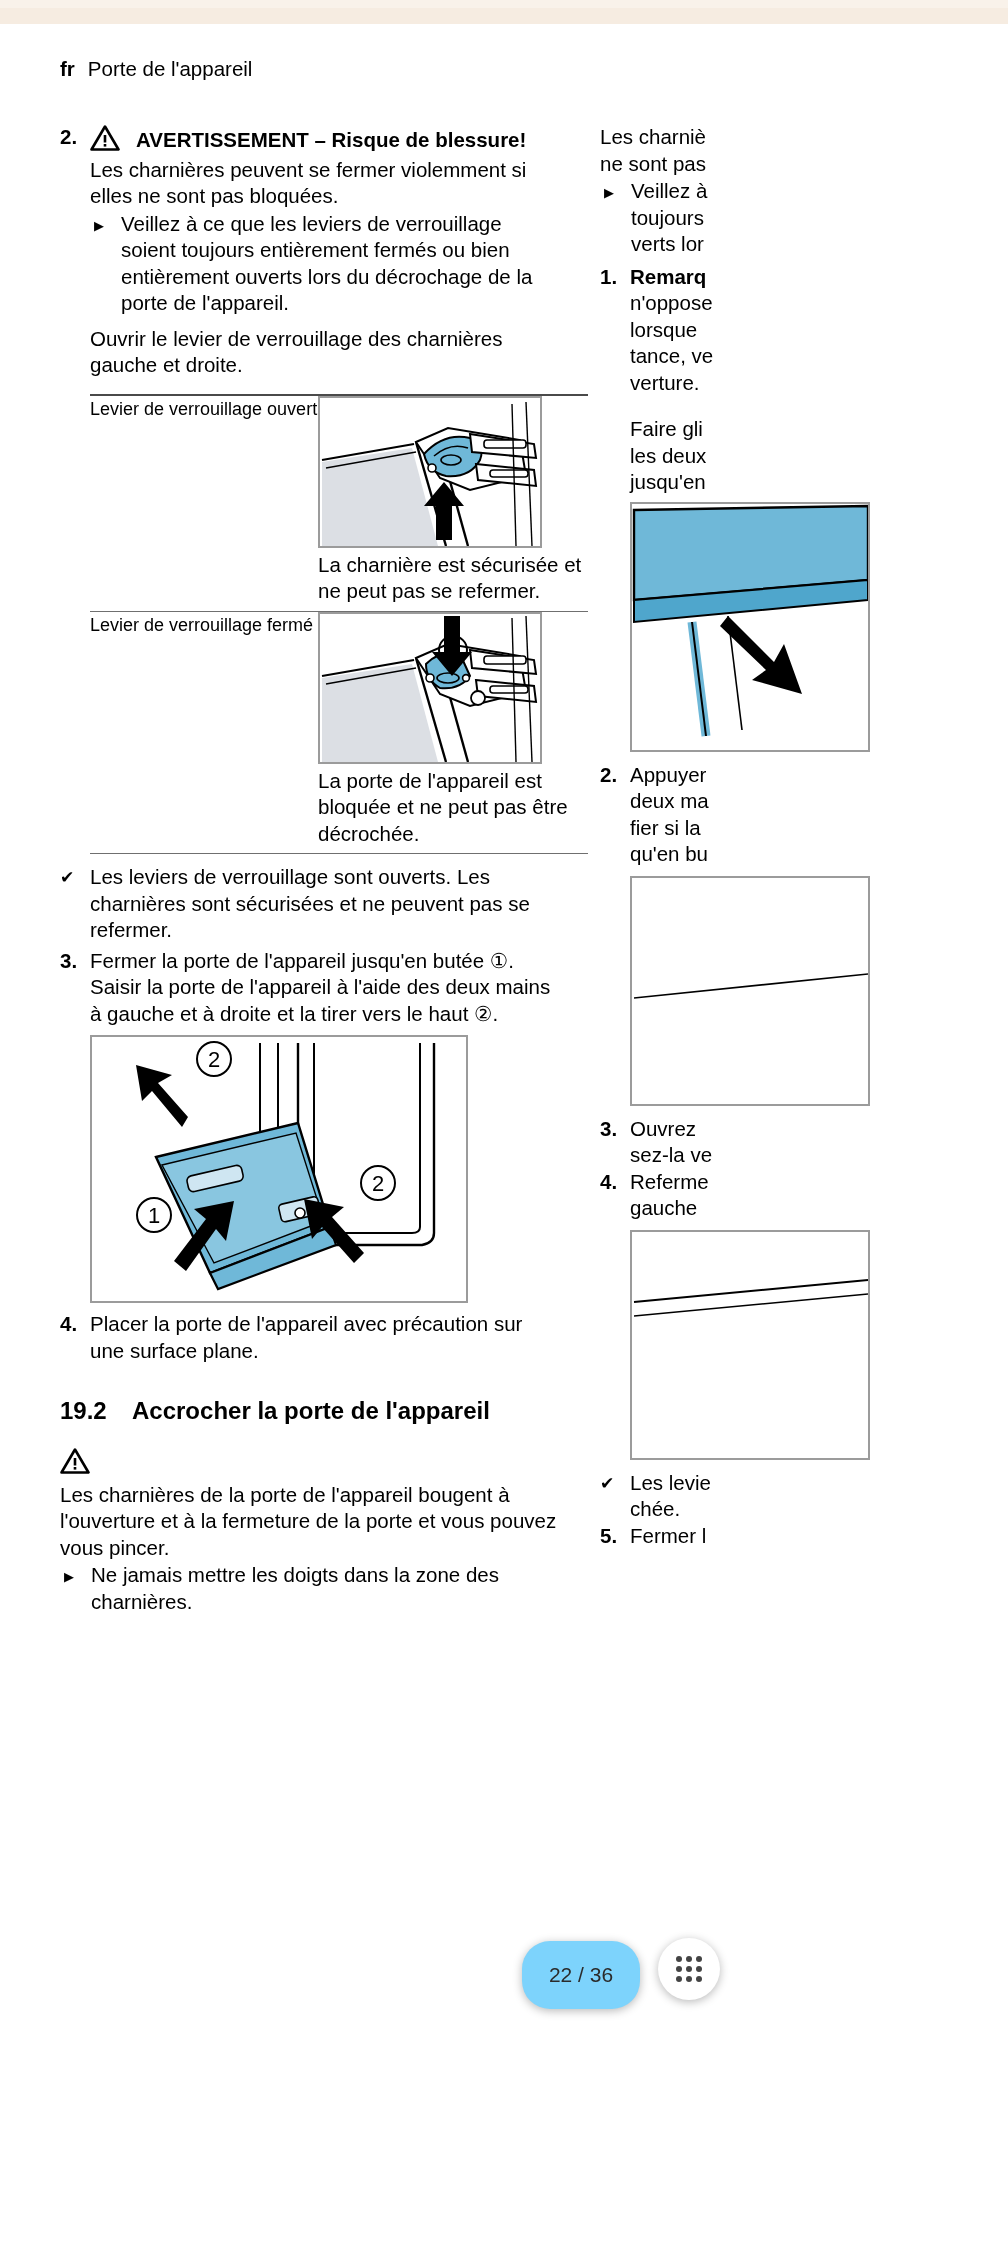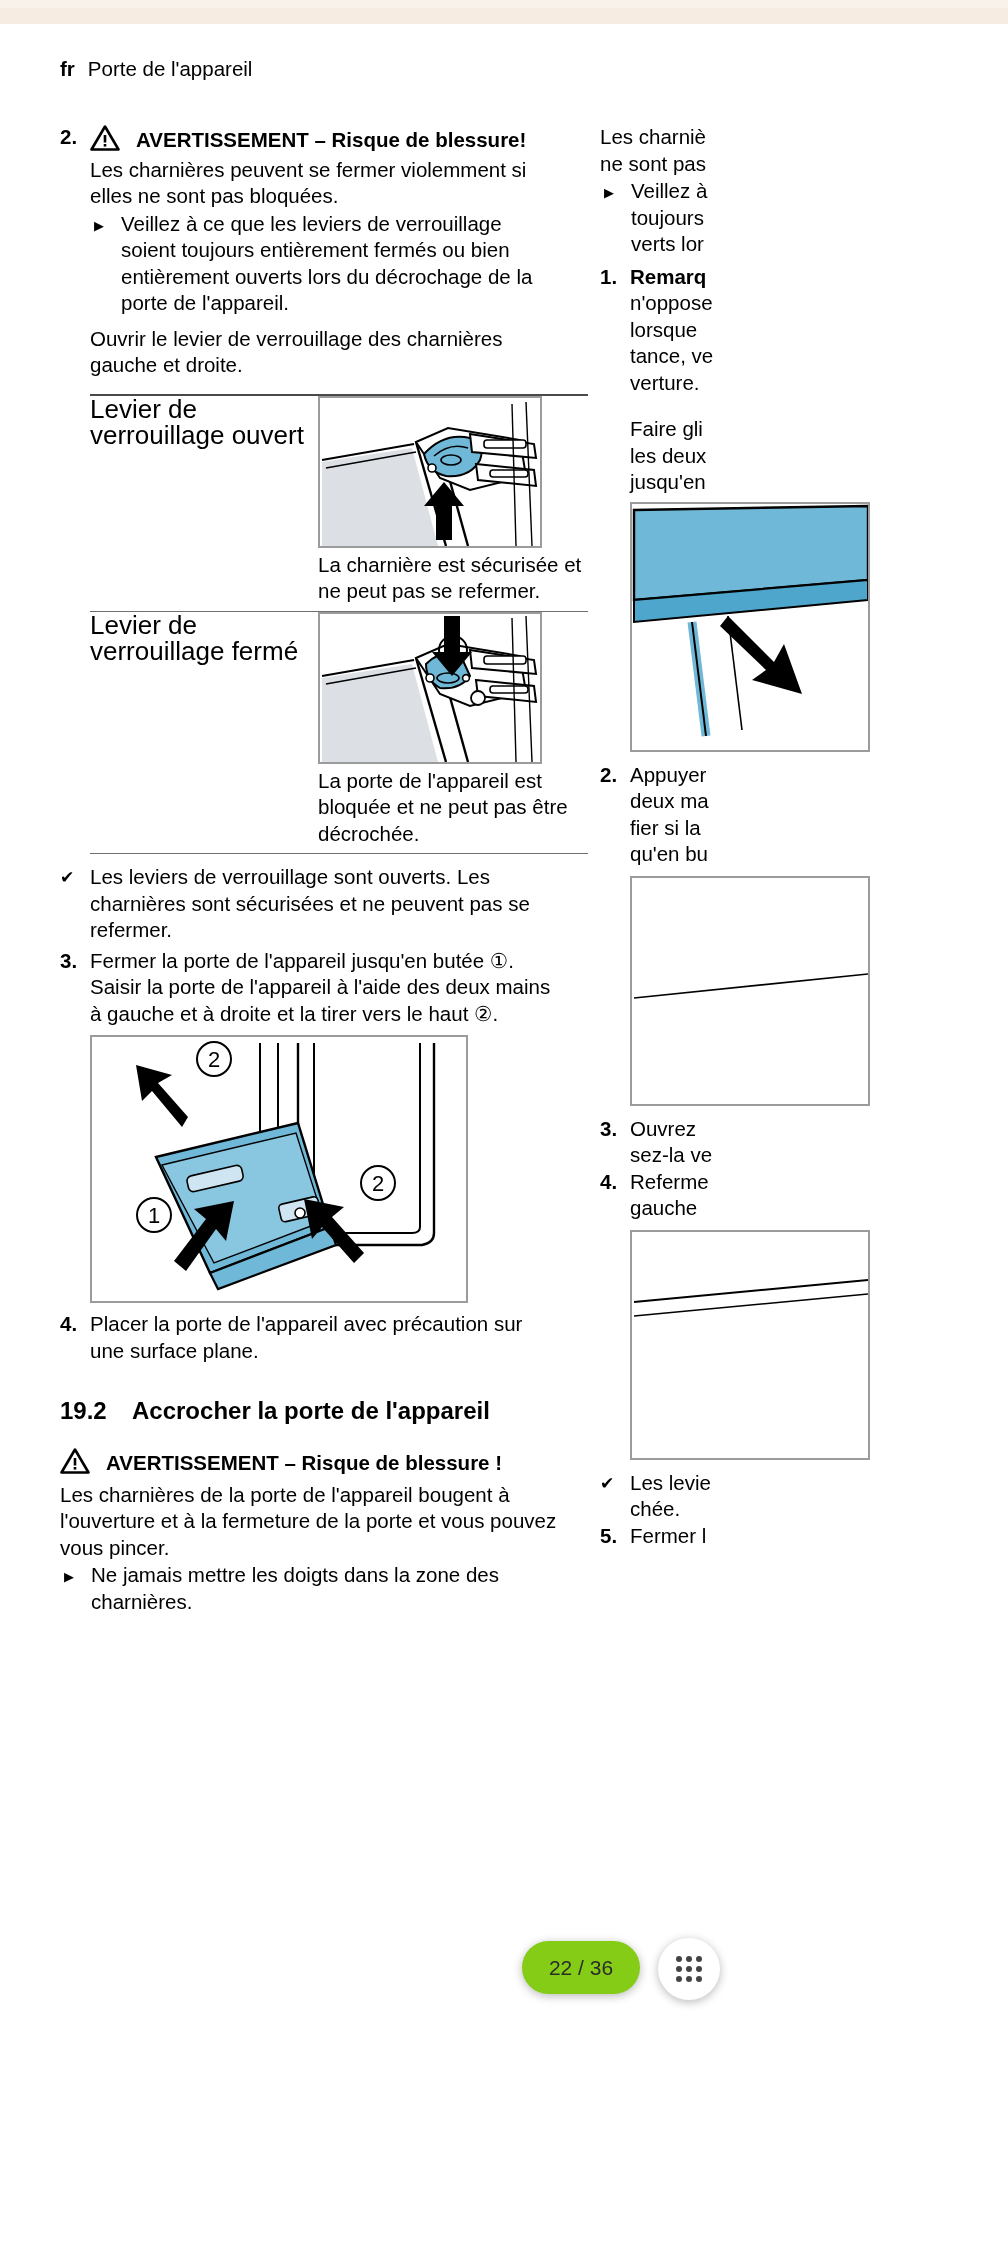--- a/index.html
+++ b/index.html
@@ -153,21 +153,21 @@
     width: 498px;
     height: 2px;
     background: #4a4a4a;
   }
   .rule-thin {
     width: 498px;
     height: 1px;
     background: #6f6f6f;
   }
   .tbl-label {
-    font-size: 26px;
+    font-size: 18px;
     line-height: 26.5px;
     padding: 8px 10px 0 6px;
     width: 228px;
   }
   .tbl-media {
     padding: 8px 0 0 0;
   }
   .cap {
     font-size: 20.5px;
     line-height: 26.5px;
@@ -182,23 +182,23 @@
     overflow: hidden;
     position: relative;
   }
 
   
   .pagepill {
     position: absolute;
     left: 522px;
     top: 1941px;
     width: 118px;
-    height: 53px;
+    height: 68px;
     border-radius: 28px;
-    background: #84cc16;
+    background: #7dd3fc;
     box-shadow: 0 2px 10px rgba(0,0,0,0.28);
     display: flex;
     align-items: center;
     justify-content: center;
     font-size: 21px;
     color: #2b2b2b;
   }
   .fab {
     position: absolute;
     left: 658px;
@@ -402,21 +402,20 @@
 
     <div style="margin-top:21px;">
       <div class="warnhead">
         <span class="warn-tri">
           <svg width="30" height="26" viewBox="0 0 30 26">
             <path d="M15 1.5 L28.5 24.5 L1.5 24.5 Z" fill="none" stroke="#000" stroke-width="2.6" stroke-linejoin="round"></path>
             <rect x="13.7" y="10" width="2.6" height="7.5" fill="#000"></rect>
             <rect x="13.7" y="19" width="2.6" height="2.6" fill="#000"></rect>
           </svg>
         </span>
-        <span>AVERTISSEMENT – Risque de blessure !</span>
       </div>
       <div class="para" style="margin-top:2px;">Les charnières de la porte de l'appareil bougent à l'ouverture et à la fermeture de la porte et vous pouvez vous pincer.</div>
       <div class="bullet">
         <div class="bullet-mark">▶</div>
         <div class="bullet-body">Ne jamais mettre les doigts dans la zone des charnières.</div>
       </div>
     </div>
 
   </div>
 

